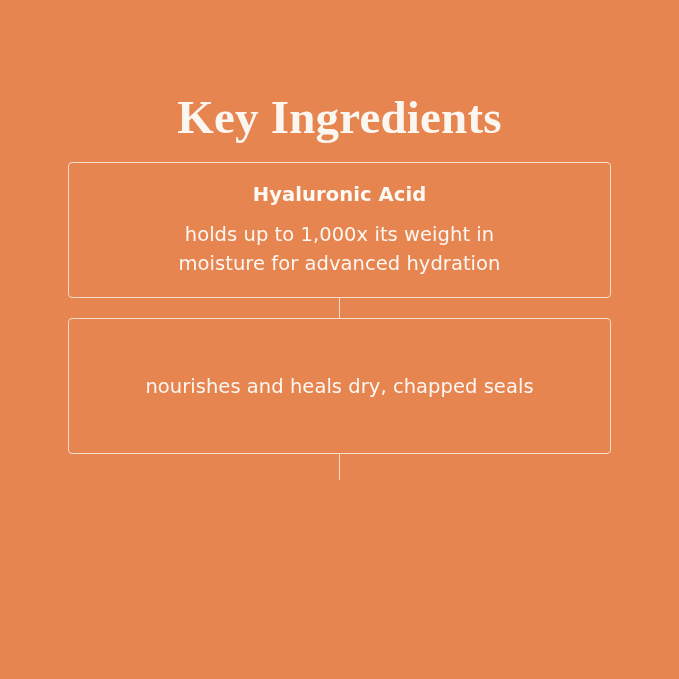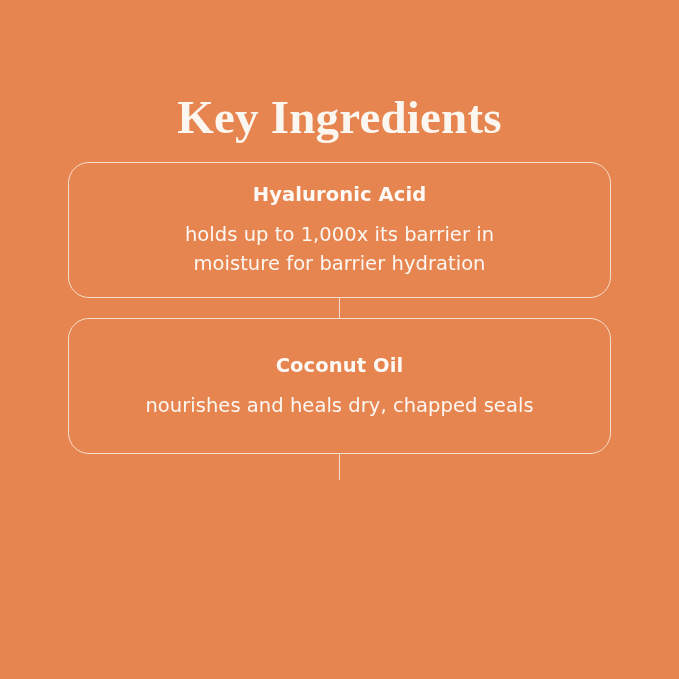--- a/index.html
+++ b/index.html
@@ -45,21 +45,21 @@
     top: 162px;
     left: 68px;
     width: 543px;
   }
 
   .card {
     position: relative;
     box-sizing: border-box;
     width: 543px;
     border: 1.5px solid #f7ddc9;
-    border-radius: 21px;
+    border-radius: 4px;
     background: transparent;
     text-align: center;
     display: flex;
     flex-direction: column;
     align-items: center;
     justify-content: center;
   }
 
   .card-h1 { height: 136px; }
   .card-h2 { height: 136px; }
@@ -112,29 +112,28 @@
 
 <div id="infographic">
 
   <h1 id="page-title">Key Ingredients</h1>
 
   <div id="cards">
 
     <div class="card card-h1">
       <div class="card-title">Hyaluronic Acid</div>
       <div class="card-body">
-        <span class="line">holds up to 1,000x its barrier in</span>
-        <span class="line">moisture for barrier hydration</span>
+        <span class="line">holds up to 1,000x its weight in</span>
+        <span class="line">moisture for advanced hydration</span>
       </div>
     </div>
 
     <div class="connector"></div>
 
     <div class="card card-h2">
-      <div class="card-title">Coconut Oil</div>
       <div class="card-body">
         <span class="line">nourishes and heals dry, chapped seals</span>
       </div>
     </div>
 
     <div class="connector connector-2"></div>
 
 
   </div>
 </div>

